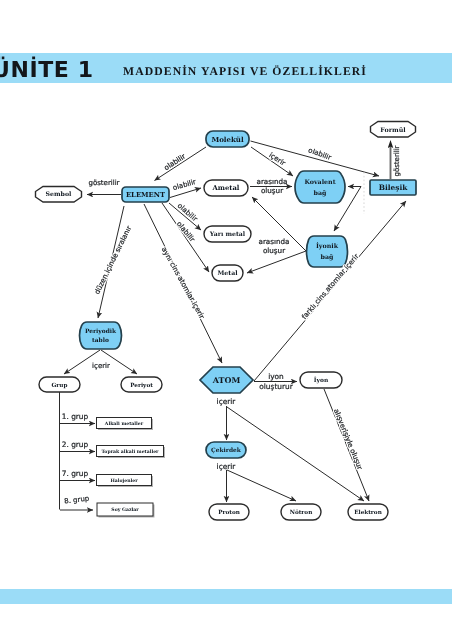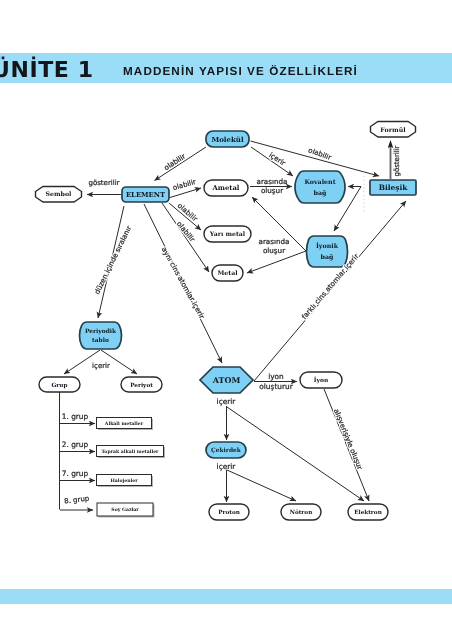--- a/index.html
+++ b/index.html
@@ -3,21 +3,21 @@
 <meta charset="utf-8">
 <title>Maddenin Yapisi ve Ozellikleri</title>
 <style>
   html,body{margin:0;padding:0;}
   body{width:452px;height:640px;background:#ffffff;font-family:"Liberation Sans",sans-serif;overflow:hidden;-webkit-font-smoothing:antialiased;text-rendering:geometricPrecision;}
   #page{position:relative;width:452px;height:640px;background:#fff;border-radius:16px;}
   .band{position:absolute;left:0;width:452px;background:#9bdcf7;}
   #band-top{top:53px;height:30px;}
   #band-bottom{top:589px;height:15px;}
   #unit-title{position:absolute;left:-8px;top:58px;font-size:22px;font-weight:bold;color:#13161a;letter-spacing:0.6px;font-family:"DejaVu Sans",sans-serif;}
-  #chapter-title{position:absolute;left:123px;top:65px;font-size:11.7px;font-weight:bold;color:#13161a;letter-spacing:1.1px;font-family:Liberation Sans, sans-serif;}
+  #chapter-title{position:absolute;left:123px;top:65px;font-size:11.7px;font-weight:bold;color:#13161a;letter-spacing:1.1px;font-family:Liberation Serif, serif;}
   #diagram{position:absolute;left:0;top:0;}
   .lbl{font-family:"DejaVu Serif",serif;font-weight:bold;fill:#101820;text-anchor:middle;}
   .elbl{font-family:"DejaVu Sans",sans-serif;fill:#1e2124;text-anchor:middle;paint-order:stroke;stroke:#1e2124;stroke-width:0.22;}
   .edge{stroke:#2a2a2a;stroke-width:1;fill:none;}
 </style>
 </head>
 <body>
 
 <div id="page">
   <div class="band" id="band-top"></div>

